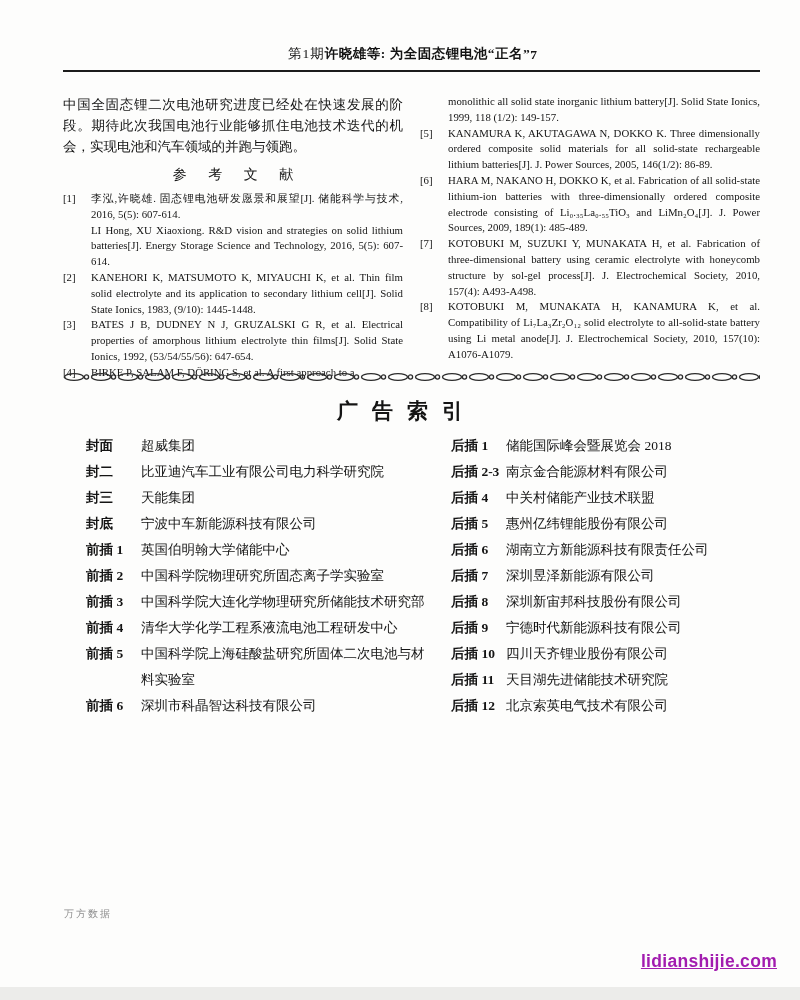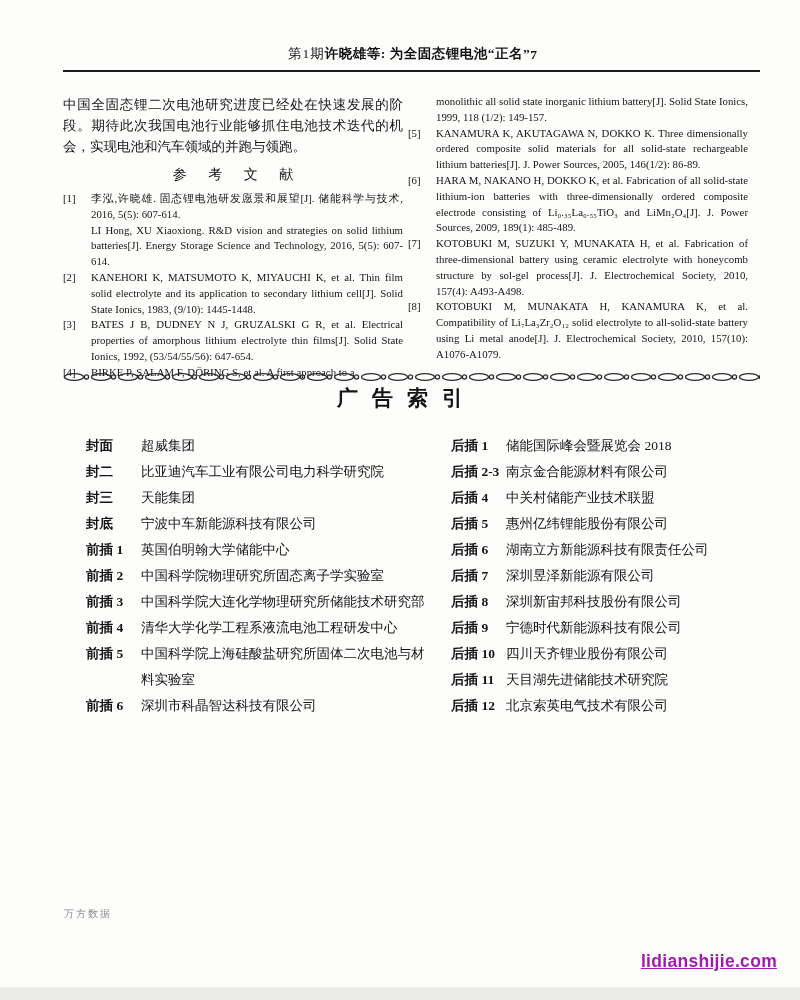--- a/index.html
+++ b/index.html
@@ -10,35 +10,35 @@
 
   
   .header { position:absolute; top:46px; left:63px; width:697px; height:26px;
             display:flex; align-items:flex-end; justify-content:center;
             border-bottom:2px solid #1c1c1c; padding:0 2px 7px 2px; font-size:13.5px; }
   .header .issue { margin-left:24px; letter-spacing:1px; }
   .header .title { font-weight:bold; letter-spacing:0.5px; }
   .header .pageno { margin-right:22px; font-weight:bold; }
 
   
-  .content { position:absolute; top:94px; left:63px; width:697px; display:flex; gap:5px; }
+  .content { position:absolute; top:94px; left:63px; width:697px; display:flex; gap:17px; }
   .col { width:340px; }
   .intro { font-size:13.5px; line-height:21px; text-align:justify; word-break:break-all; }
   .ref-heading { text-align:center; font-weight:normal; font-size:14px; letter-spacing:9px;
                  margin:9px 0 7px 0; text-indent:9px; }
   .ref { display:flex; font-size:10.8px; line-height:15.8px; }
   .ref-num { flex:0 0 28px; }
   .ref-body { flex:1; text-align:justify; }
   .ref-line { display:block; text-align:justify; word-break:normal; }
 
   
   .divider { position:absolute; top:371px; left:63px; }
 
   
-  .ad-title { position:absolute; top:384px; left:0; width:800px; text-align:center;
+  .ad-title { position:absolute; top:397px; left:0; width:800px; text-align:center;
               font-size:21px; font-weight:bold; letter-spacing:14px; text-indent:14px;
               font-family:"Liberation Sans","DejaVu Sans",sans-serif; }
   .ads { position:absolute; top:433px; left:86px; width:695px; display:flex; }
   .ad-col { width:345px; margin-right:20px; }
   .ad-col.right { width:330px; margin-right:0; }
   .ad-row { display:flex; font-size:13.5px; line-height:26px; }
   .ad-label { flex:0 0 55px; font-weight:bold; white-space:nowrap; }
   .ad-name { flex:1; word-break:break-all; }
 
   

